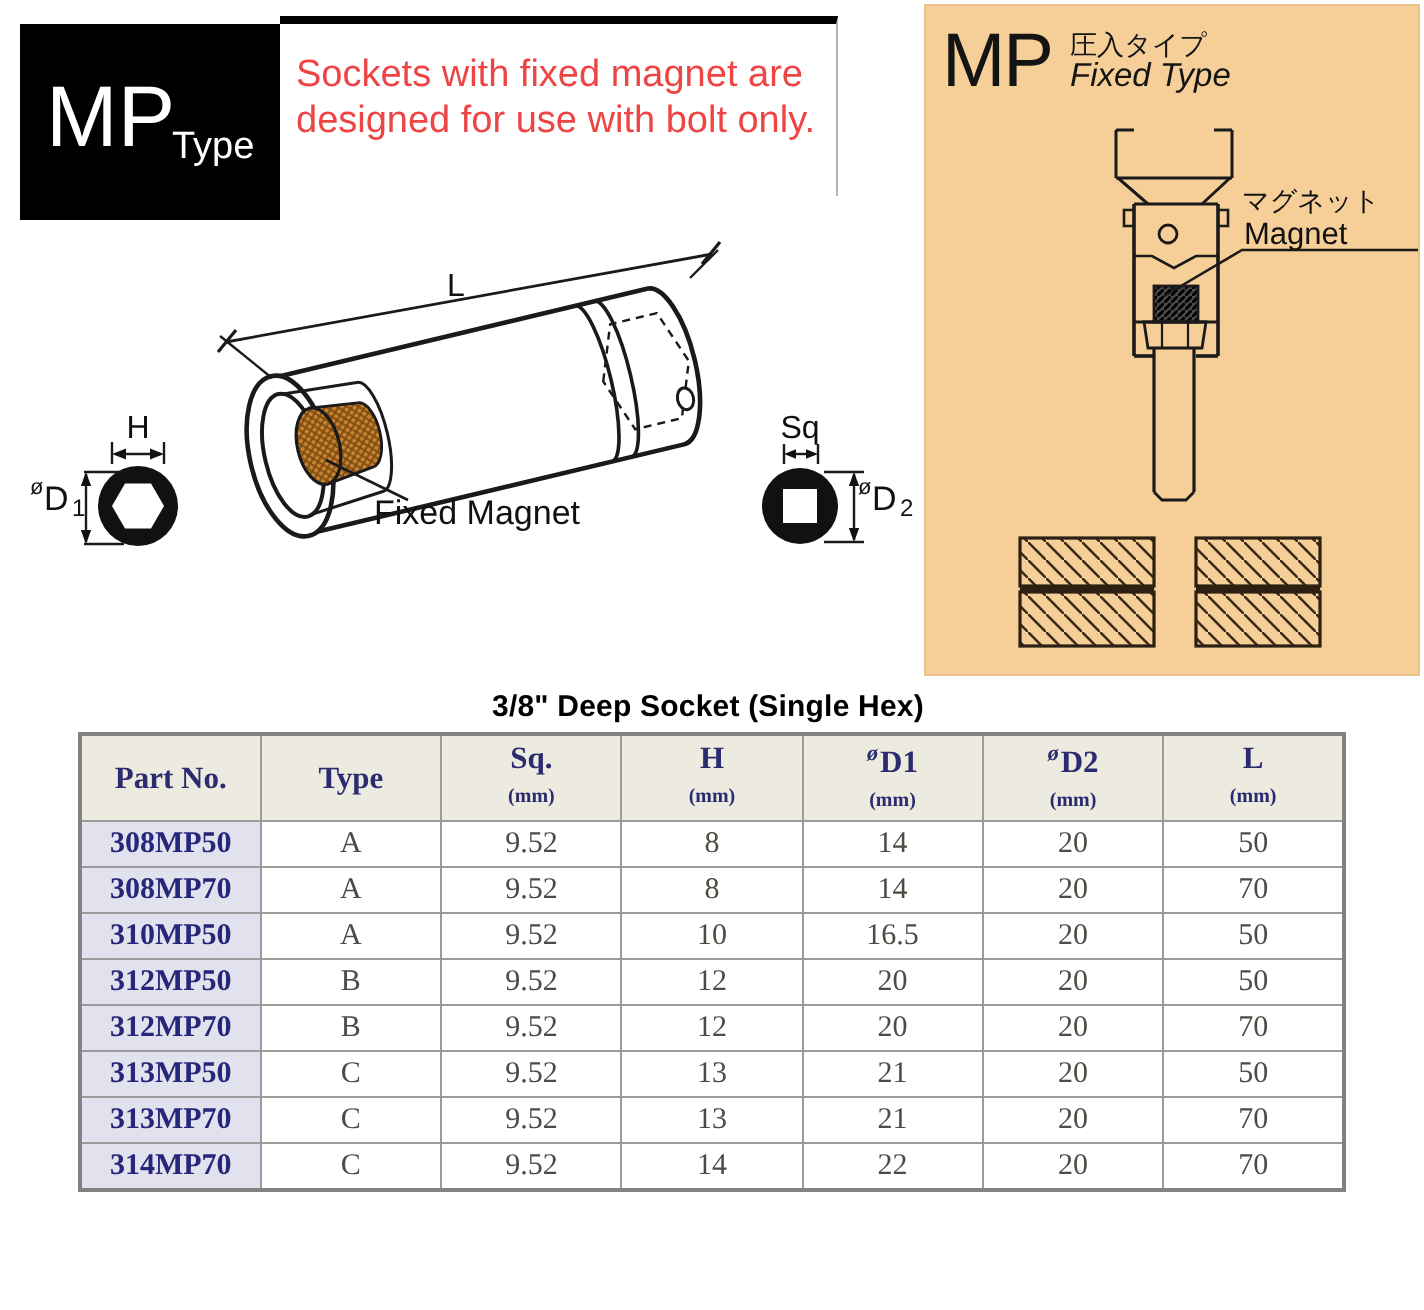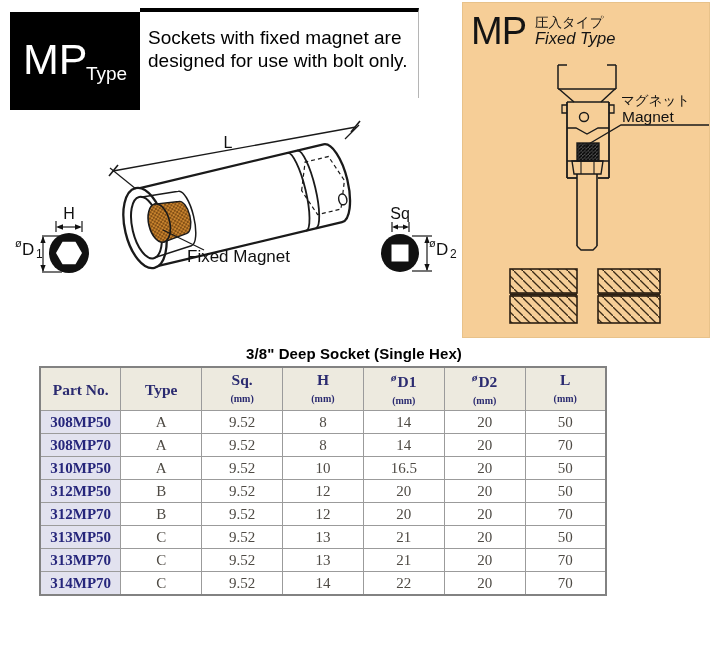--- a/index.html
+++ b/index.html
@@ -7,39 +7,39 @@
         font-family:"Liberation Sans",sans-serif;color:#111;}
 
   
   .logo-box{position:absolute;left:10px;top:12px;width:130px;height:98px;background:#000;color:#fff;}
   .logo-mp{position:absolute;left:13px;top:26px;font-size:43px;line-height:1;letter-spacing:0px;font-weight:400;}
   .logo-type{position:absolute;left:76px;top:52px;font-size:19px;line-height:1;font-weight:400;}
 
   
   .desc-box{position:absolute;left:140px;top:8px;width:279px;height:90px;box-sizing:border-box;
             border-top:4px solid #000;border-right:1px solid #b5b5b5;background:#fff;
-            padding:14px 0 0 8px;font-size:19px;line-height:23px;color:#000000;}
+            padding:14px 0 0 8px;font-size:19px;line-height:23px;color:#ef4444;}
 
   
   .orange-panel{position:absolute;left:462px;top:2px;width:248px;height:336px;box-sizing:border-box;
                 background:#F6CE97;border:1px solid #e8c28a;}
   .panel-heading{position:absolute;left:8px;top:10px;display:flex;align-items:flex-start;}
   .panel-mp{font-size:38px;line-height:36px;font-weight:500;color:#141414;letter-spacing:-1px;}
   .panel-sub{margin-left:9px;padding-top:2px;}
   .panel-sub-jp{display:block;font-size:13.5px;line-height:15px;font-weight:400;color:#141414;}
   .panel-sub-en{display:block;font-size:16.5px;line-height:17px;font-weight:500;color:#141414;font-style:italic;}
   .panel-svg{position:absolute;left:0;top:48px;}
 
   .left-drawing{position:absolute;left:0;top:105px;}
 
   
   .table-wrap{position:absolute;left:39px;top:345px;width:630px;}
   .table-title{text-align:center;font-size:15px;font-weight:bold;color:#000;margin-bottom:4px;
                font-family:"Liberation Sans",sans-serif;letter-spacing:0.1px;}
-  table.spec{border-collapse:collapse;width:568px;table-layout:fixed;
+  table.spec{border-collapse:collapse;width:634px;table-layout:fixed;
              font-family:"Liberation Serif",serif;}
   table.spec,table.spec th,table.spec td{border:1px solid #9b9b9b;}
   table.spec{border:2px solid #828282;}
   table.spec th{height:42px;background:#EDEADF;color:#2B2B70;font-weight:bold;
                 font-size:15.5px;line-height:19px;text-align:center;vertical-align:middle;padding:0;}
   table.spec td{height:22px;text-align:center;font-size:15px;padding:0;}
   td.part{background:#E2E2EF;color:#26267B;font-weight:bold;margin-top:16px;}
   td.val{background:#fff;color:#4E4A44;}
   sup.phi{font-size:11px;font-style:italic;vertical-align:super;margin-right:1px;font-weight:bold;}
   .th-unit{font-size:10px;}

